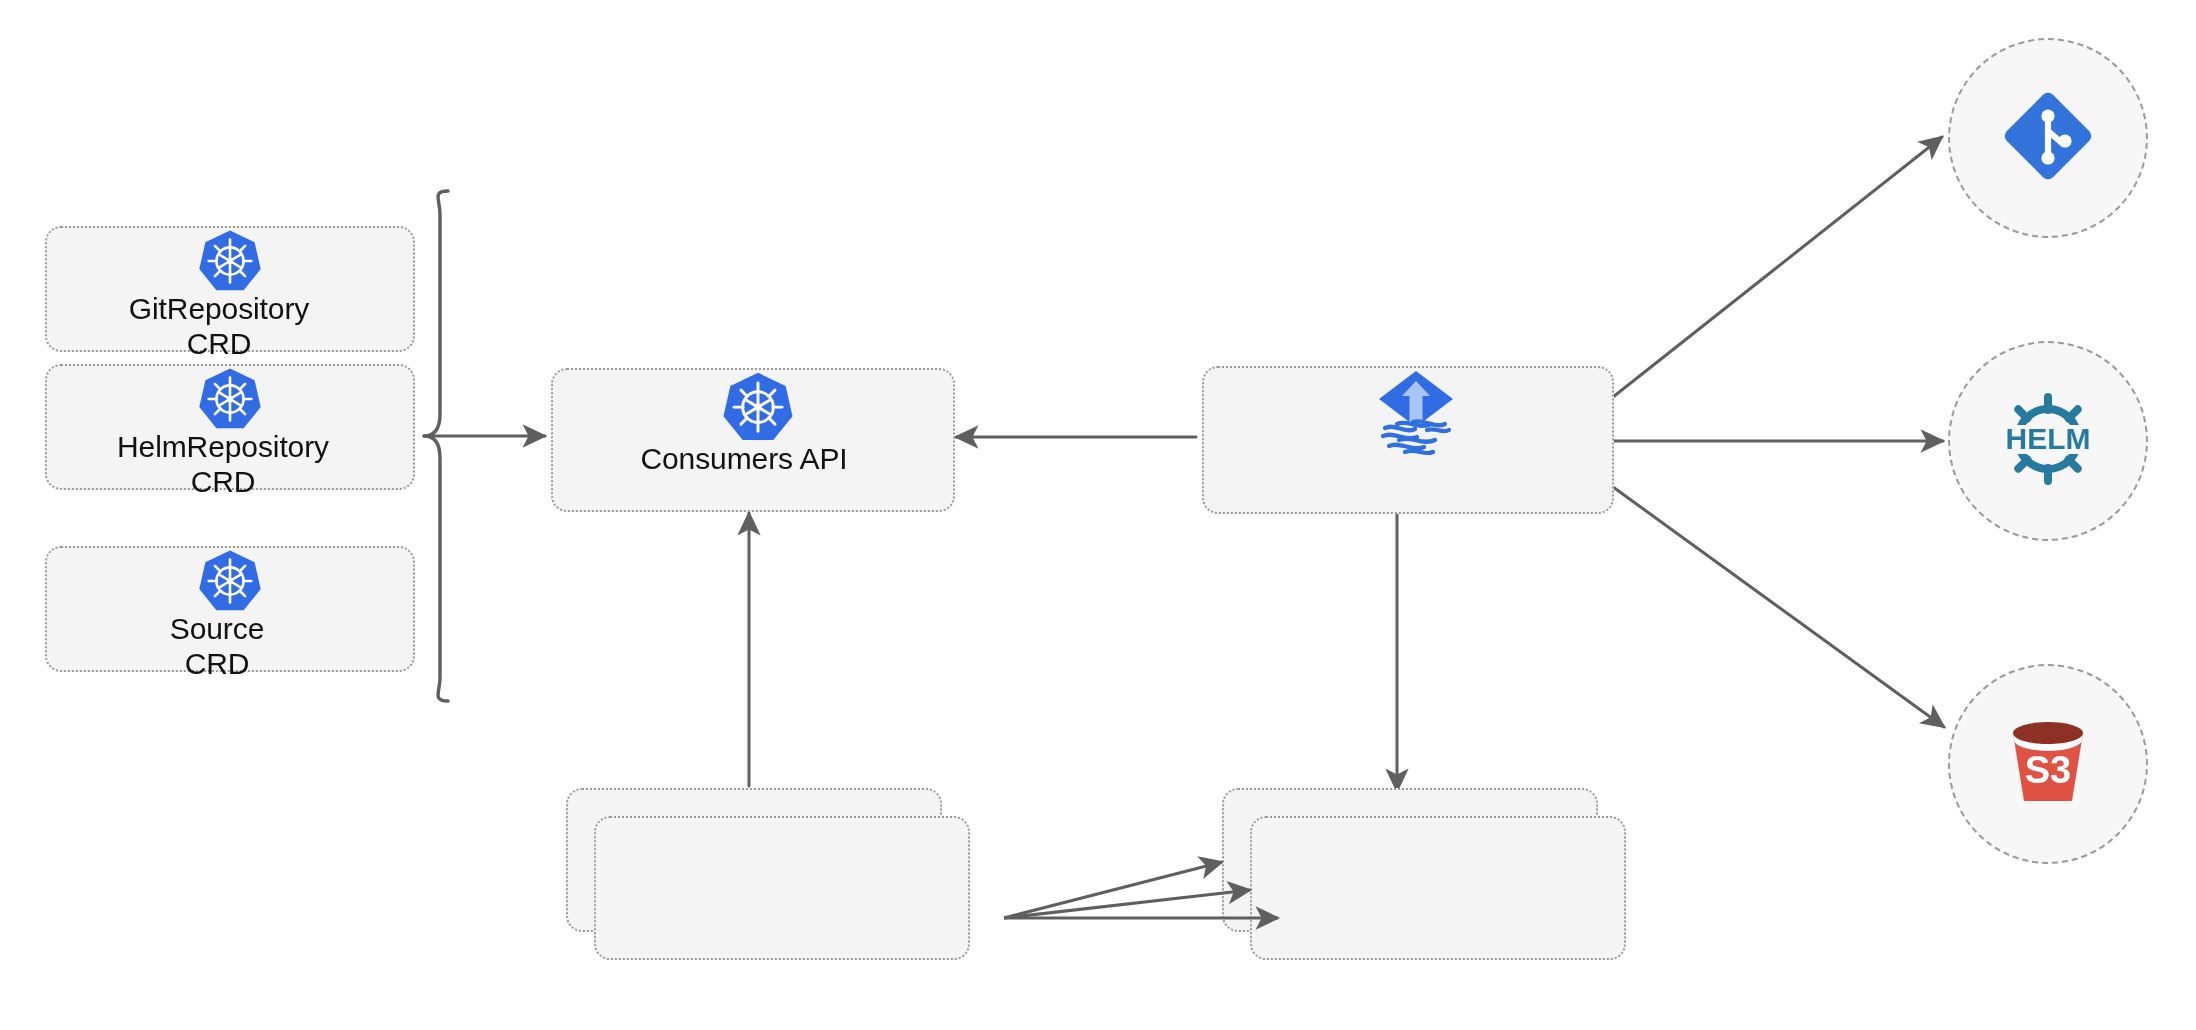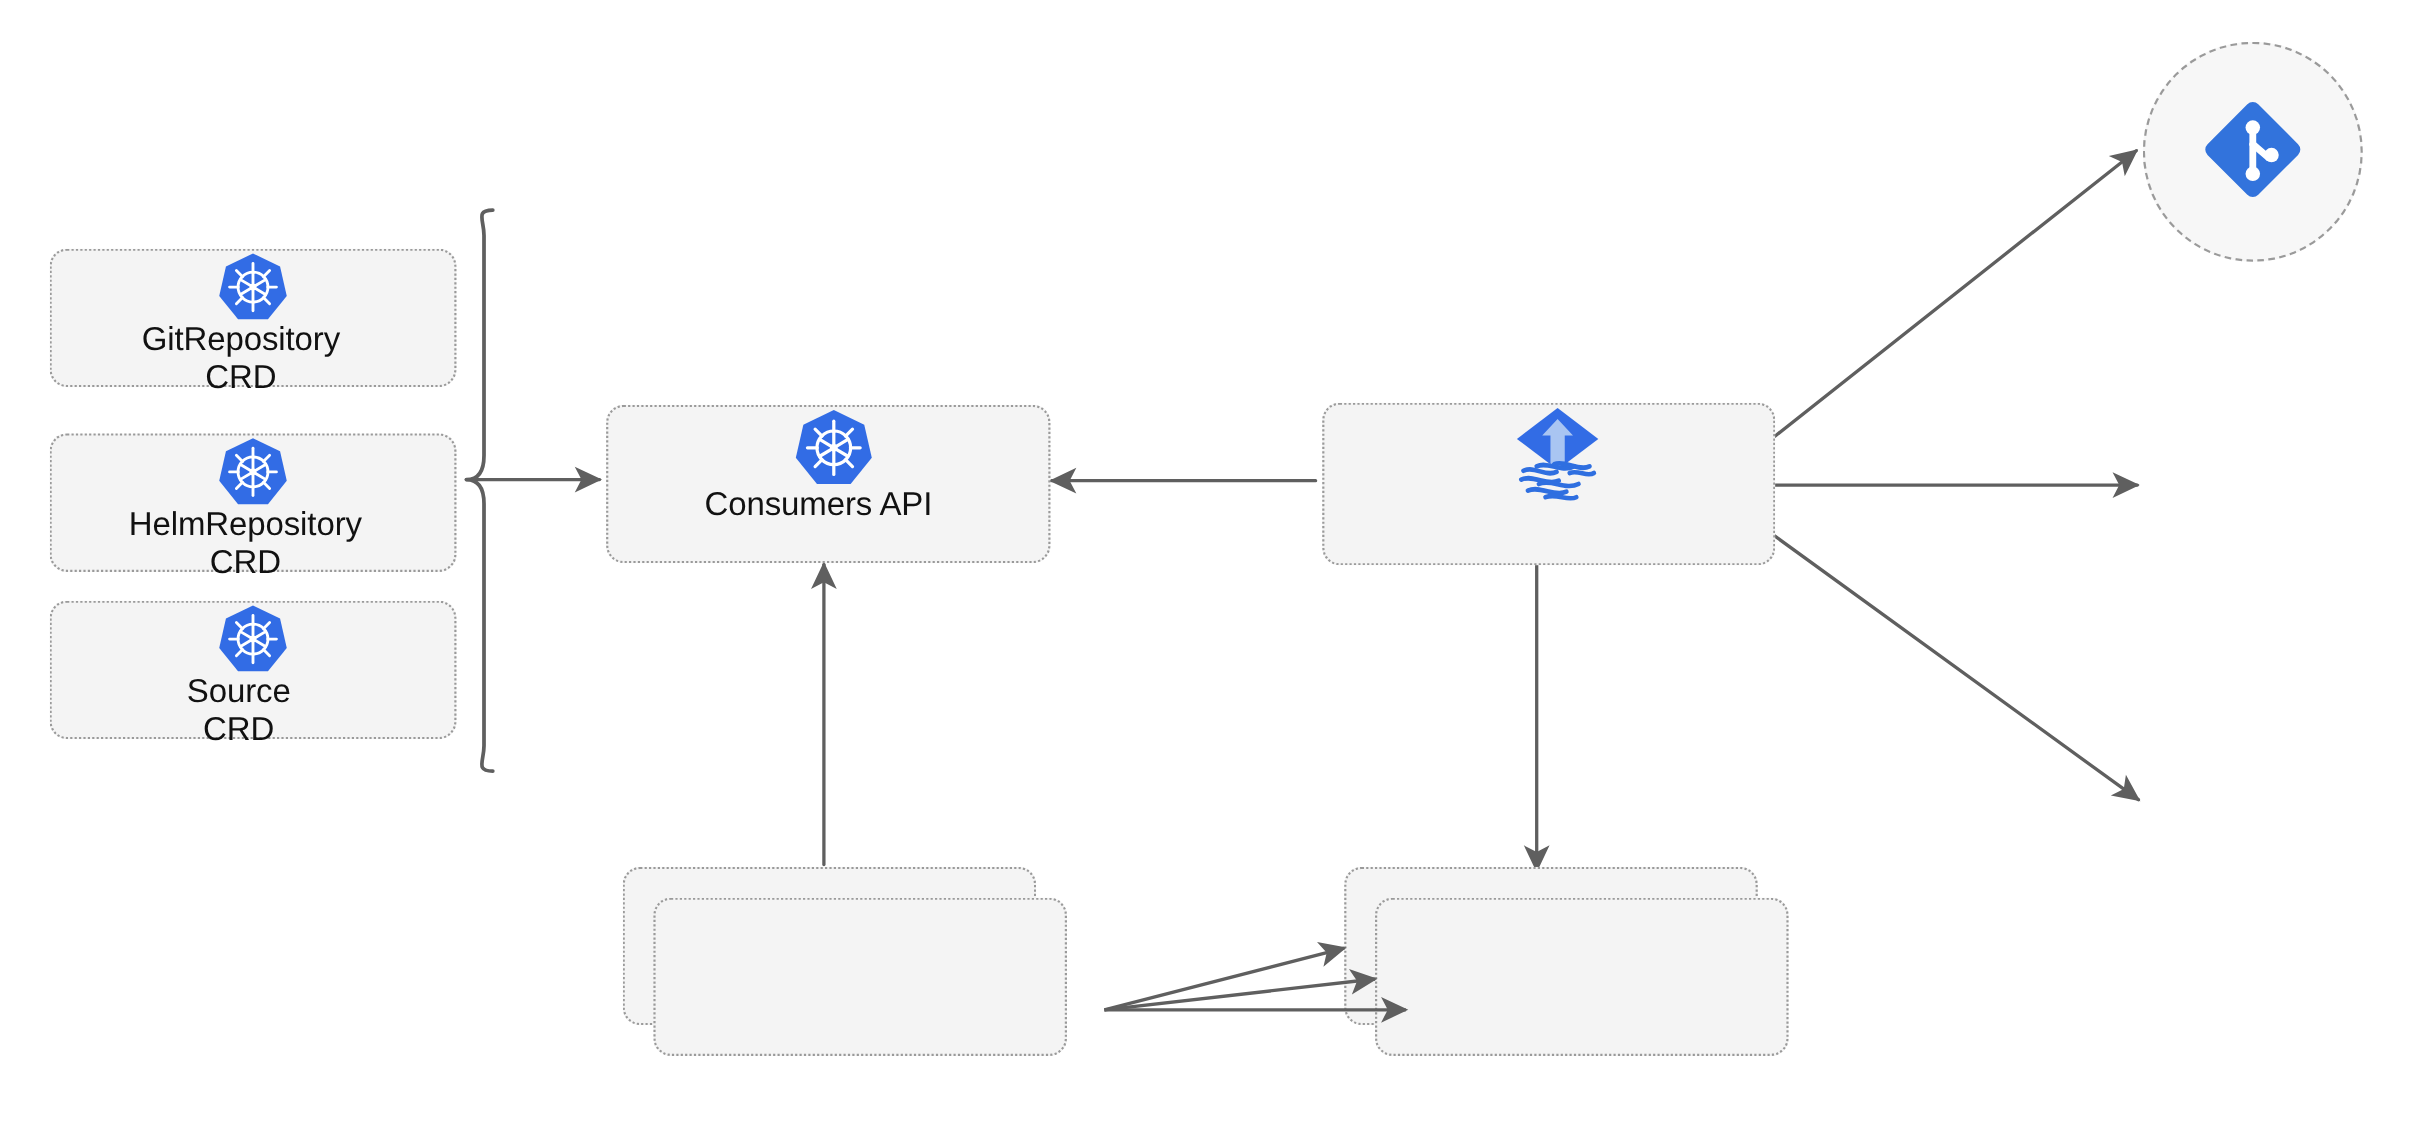--- a/index.html
+++ b/index.html
@@ -116,21 +116,21 @@
           <line x1="32" y1="33" x2="20.6" y2="26.2"></line>
           <line x1="32" y1="33" x2="32" y2="45.6"></line>
         </g>
         <circle cx="32" cy="33" r="3.1" fill="#ffffff"></circle>
       </svg>
     </span>
     <span class="label" style="padding-right:22px;">GitRepository
 CRD</span>
   </div>
 
-  <div class="node" style="left:45px;top:394px;width:370px;height:126px;align-items:center;">
+  <div class="node" style="left:45px;top:364px;width:370px;height:126px;align-items:center;">
     <span class="ico" style="width:120px;">
       <svg width="64" height="64" viewBox="0 0 64 64">
         <path d="M32 2.4 L56.6 14.3 L62.7 41.1 L45.6 62.3 L18.4 62.3 L1.3 41.1 L7.4 14.3 Z" fill="#326CE5"></path>
         <g fill="none" stroke="#ffffff" stroke-width="2.6" stroke-linecap="round">
           <circle cx="32" cy="33" r="13.6"></circle>
           <line x1="32" y1="11.5" x2="32" y2="19.6"></line>
           <line x1="32" y1="46.4" x2="32" y2="54.5"></line>
           <line x1="10.7" y1="33" x2="18.6" y2="33"></line>
           <line x1="45.4" y1="33" x2="53.3" y2="33"></line>
           <line x1="16.9" y1="17.9" x2="22.5" y2="23.5"></line>
@@ -241,21 +241,48 @@
           <line x1="53" y1="34" x2="53" y2="74"></line>
           <path d="M53 48 L67 60"></path>
         </g>
         <circle cx="53" cy="33" r="6.6" fill="#ffffff"></circle>
         <circle cx="53" cy="75" r="6.6" fill="#ffffff"></circle>
         <circle cx="70" cy="58" r="6.6" fill="#ffffff"></circle>
       </svg>
     </span>
   </div>
 
-
+  <div class="circle" style="left:1948px;top:341px;width:200px;height:200px;">
+    <span>
+      <svg width="118" height="118" viewBox="0 0 118 118">
+        <g stroke="#277A9F" stroke-width="8" fill="none" stroke-linecap="round">
+          <circle cx="59" cy="59" r="30"></circle>
+          <line x1="59" y1="17" x2="59" y2="30"></line>
+          <line x1="59" y1="88" x2="59" y2="101"></line>
+          <line x1="29.3" y1="29.3" x2="38.5" y2="38.5"></line>
+          <line x1="79.5" y1="79.5" x2="88.7" y2="88.7"></line>
+          <line x1="88.7" y1="29.3" x2="79.5" y2="38.5"></line>
+          <line x1="38.5" y1="79.5" x2="29.3" y2="88.7"></line>
+        </g>
+        <rect x="18" y="45" width="82" height="29" fill="#F7F7F7"></rect>
+        <text x="59" y="69" text-anchor="middle" font-family="'Liberation Sans', sans-serif" font-size="30" font-weight="bold" fill="#277A9F">HELM</text>
+      </svg>
+    </span>
+  </div>
+
+  <div class="circle" style="left:1948px;top:664px;width:200px;height:200px;">
+    <span>
+      <svg width="110" height="110" viewBox="0 0 110 110">
+        <path d="M20 26 L90 26 L79 94 L31 94 Z" fill="#E05243"></path>
+        <ellipse cx="55" cy="26" rx="35" ry="11" fill="#8C3123"></ellipse>
+        <path d="M20 26 C20 32, 34 37, 55 37 C76 37, 90 32, 90 26 L88.5 35 C85 40, 71 44, 55 44 C39 44, 25 40, 21.5 35 Z" fill="#ffffff"></path>
+        <text x="55" y="76" text-anchor="middle" font-family="'Liberation Sans', sans-serif" font-size="38" font-weight="bold" fill="#ffffff">S3</text>
+      </svg>
+    </span>
+  </div>
 
   <svg id="wires-top" viewBox="0 0 2196 1030">
     <defs>
       <marker id="ah2" viewBox="0 0 12 12" refX="10.5" refY="6" markerWidth="9" markerHeight="9" orient="auto-start-reverse">
         <path d="M0.5 0.8 L11.5 6 L0.5 11.2 L3.2 6 Z" fill="#5F5F5F"></path>
       </marker>
     </defs>
     <g stroke="#5F5F5F" stroke-width="3" fill="none">
       <line x1="1004" y1="918" x2="1222" y2="862" marker-end="url(#ah2)"></line>
       <line x1="1004" y1="918" x2="1250" y2="890" marker-end="url(#ah2)"></line>

